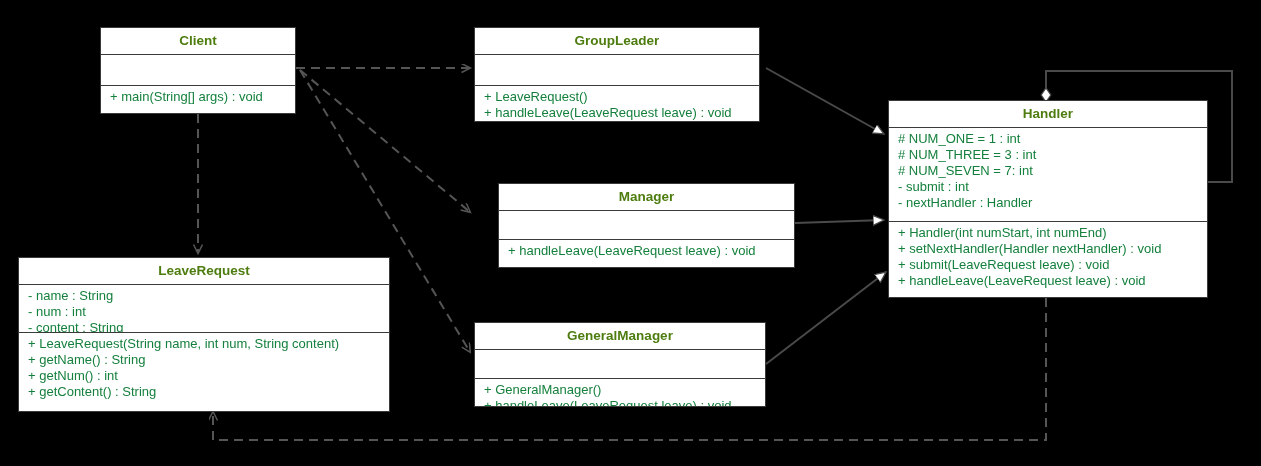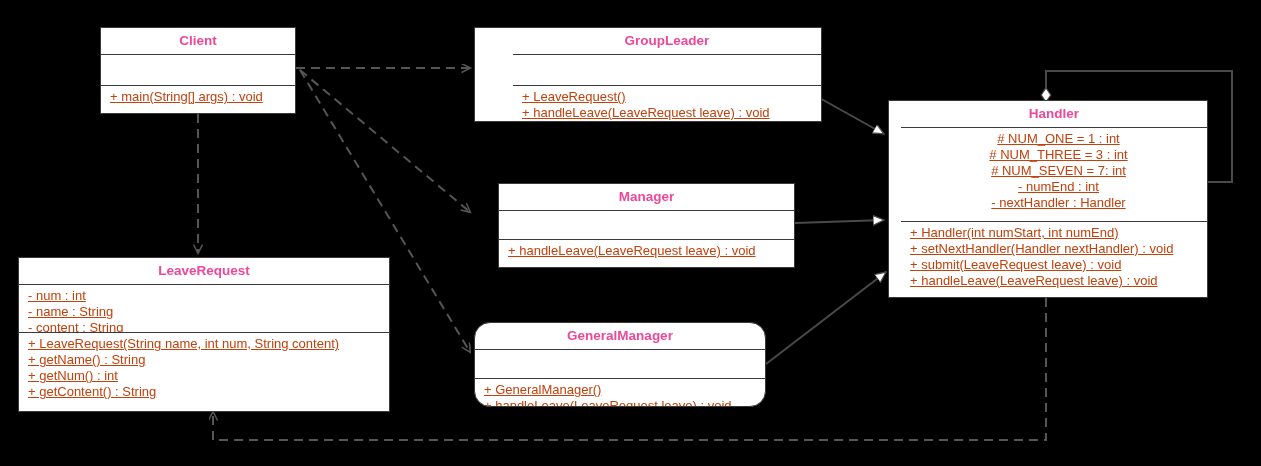--- a/index.html
+++ b/index.html
@@ -29,45 +29,44 @@
     position: absolute;
     background: #ffffff;
     border: 1.6px solid #3a3a3a;
     box-sizing: border-box;
     overflow: hidden;
     z-index: 5;
   }
   .uml-title {
     font-weight: bold;
     font-size: 13.5px;
-    color: #ec4899;
+    color: #4d7c0f;
     text-align: center;
     line-height: 26px;
     height: 27px;
     box-sizing: border-box;
     border-bottom: 1.6px solid #3a3a3a;
     white-space: nowrap;
     overflow: hidden;
   }
   .uml-attrs {
     border-bottom: 1.6px solid #3a3a3a;
     box-sizing: border-box;
     overflow: hidden;
   }
   .uml-ops {
     box-sizing: border-box;
     overflow: hidden;
   }
   .uml-row {
     font-size: 13px;
-    color: #c2410c;
+    color: #15803d;
     line-height: 16px;
     padding-left: 9px;
     white-space: nowrap;
-    text-decoration: underline;
   }
   .uml-attrs.empty {
     height: 31px;
   }
   .pad-t {
     padding-top: 3px;
   }
 </style>
 </head>
 <body>
@@ -107,68 +106,68 @@
   </svg>
 
   <div class="uml-class" style="left:100px; top:27px; width:196px; height:87px;">
     <div class="uml-title">Client</div>
     <div class="uml-attrs empty"></div>
     <div class="uml-ops pad-t">
       <div class="uml-row">+ main(String[] args) : void</div>
     </div>
   </div>
 
-  <div class="uml-class" style="left:474px; top:27px; width:348px; height:95px;padding-left:38px;">
+  <div class="uml-class" style="left:474px; top:27px; width:286px; height:95px;">
     <div class="uml-title">GroupLeader</div>
     <div class="uml-attrs empty"></div>
     <div class="uml-ops pad-t">
       <div class="uml-row">+ LeaveRequest()</div>
       <div class="uml-row">+ handleLeave(LeaveRequest leave) : void</div>
     </div>
   </div>
 
   <div class="uml-class" style="left:498px; top:183px; width:297px; height:85px;">
     <div class="uml-title">Manager</div>
     <div class="uml-attrs empty" style="height:29px;"></div>
     <div class="uml-ops pad-t">
       <div class="uml-row">+ handleLeave(LeaveRequest leave) : void</div>
     </div>
   </div>
 
-  <div class="uml-class" style="left:474px; top:322px; width:292px; height:85px;border-radius:16px;">
+  <div class="uml-class" style="left:474px; top:322px; width:292px; height:85px;">
     <div class="uml-title">GeneralManager</div>
     <div class="uml-attrs empty" style="height:29px;"></div>
     <div class="uml-ops pad-t">
       <div class="uml-row">+ GeneralManager()</div>
       <div class="uml-row">+ handleLeave(LeaveRequest leave) : void</div>
     </div>
   </div>
 
-  <div class="uml-class" style="left:888px; top:100px; width:320px; height:198px;padding-left:12px;">
+  <div class="uml-class" style="left:888px; top:100px; width:320px; height:198px;">
     <div class="uml-title">Handler</div>
-    <div class="uml-attrs pad-t" style="height:94px;text-align:center;">
+    <div class="uml-attrs pad-t" style="height:94px;">
       <div class="uml-row"># NUM_ONE = 1 :  int</div>
       <div class="uml-row"># NUM_THREE = 3 :  int</div>
       <div class="uml-row"># NUM_SEVEN = 7:  int</div>
-      <div class="uml-row">- numEnd :  int</div>
+      <div class="uml-row">- submit :  int</div>
       <div class="uml-row">- nextHandler :   Handler</div>
     </div>
     <div class="uml-ops pad-t">
       <div class="uml-row">+ Handler(int numStart, int numEnd)</div>
       <div class="uml-row">+ setNextHandler(Handler nextHandler) :  void</div>
       <div class="uml-row">+ submit(LeaveRequest leave) :  void</div>
       <div class="uml-row">+ handleLeave(LeaveRequest leave) :  void</div>
     </div>
   </div>
 
   <div class="uml-class" style="left:18px; top:257px; width:372px; height:155px;">
     <div class="uml-title">LeaveRequest</div>
     <div class="uml-attrs pad-t" style="height:48px;">
+      <div class="uml-row">- name : String</div>
       <div class="uml-row">- num : int</div>
-      <div class="uml-row">- name : String</div>
       <div class="uml-row">- content : String</div>
     </div>
     <div class="uml-ops pad-t">
       <div class="uml-row">+ LeaveRequest(String name, int num, String content)</div>
       <div class="uml-row">+ getName() : String</div>
       <div class="uml-row">+ getNum() : int</div>
       <div class="uml-row">+ getContent() : String</div>
     </div>
   </div>
 

